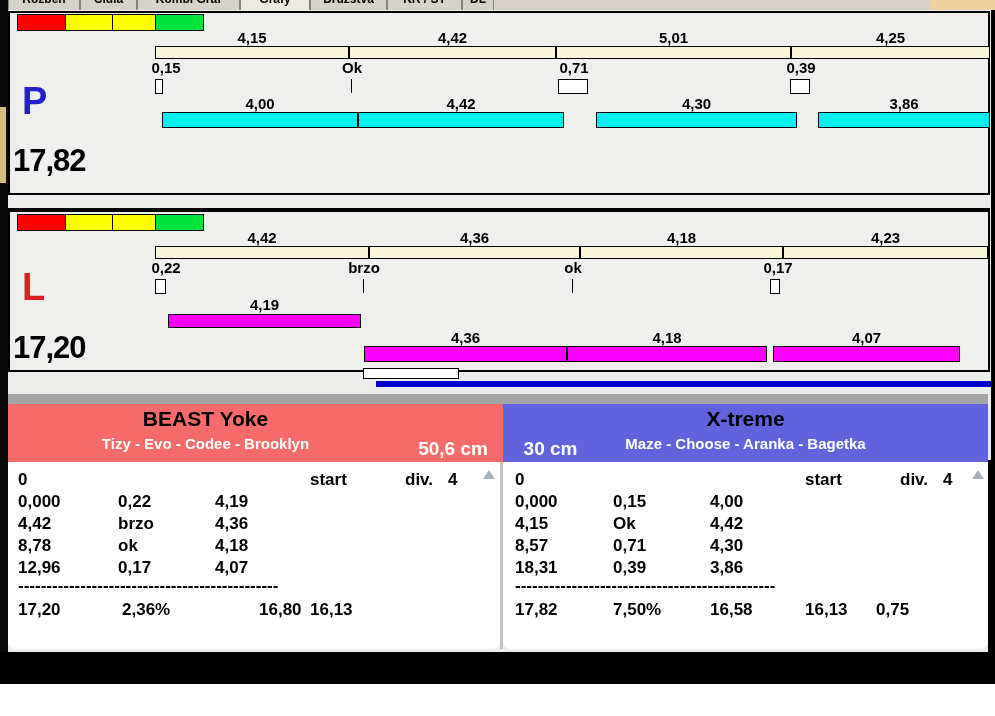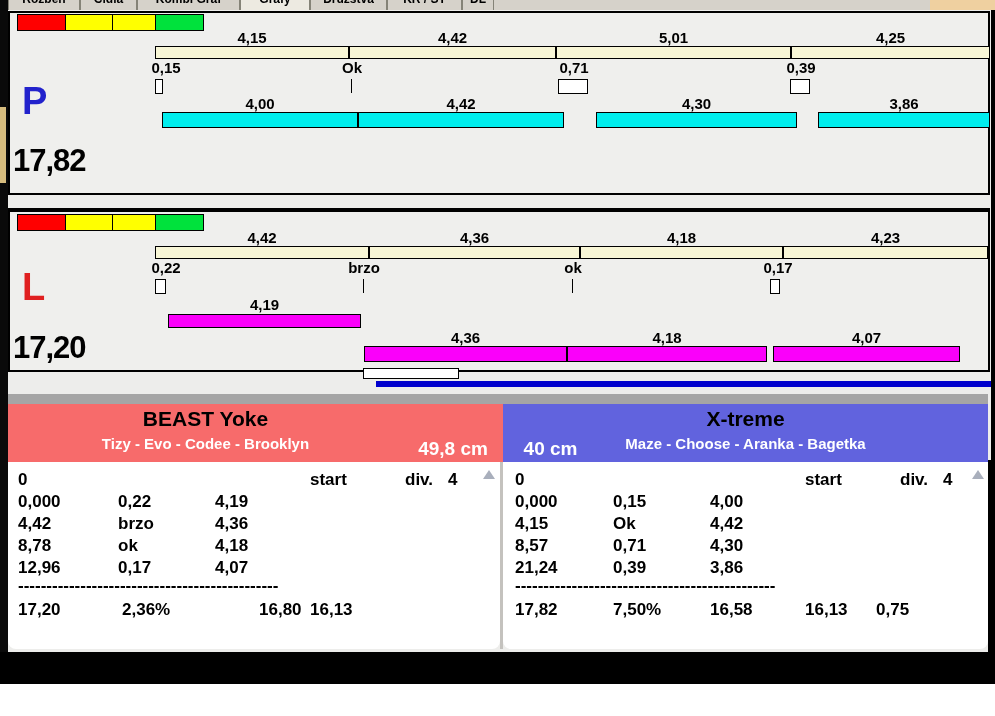--- a/index.html
+++ b/index.html
@@ -122,22 +122,22 @@
   <div class="grayband"></div>
 
   <div class="hdr" style="left:503px;width:485px;background:#6163DE;">
     <div class="hdr-title">X-treme</div>
     <div class="hdr-sub">Maze - Choose - Aranka - Bagetka</div>
   </div>
   <div class="hdr" style="left:8px;width:495px;background:#F76B6B;">
     <div class="hdr-title" style="right:100px;">BEAST Yoke</div>
     <div class="hdr-sub" style="right:100px;">Tizy - Evo - Codee - Brooklyn</div>
   </div>
-  <div class="measure" style="left:405px;width:96px;">49,8 cm</div>
-  <div class="measure" style="left:503px;width:95px;">40 cm</div>
+  <div class="measure" style="left:405px;width:96px;">50,6 cm</div>
+  <div class="measure" style="left:503px;width:95px;">30 cm</div>
 
   <div class="tablebg" style="left:8px;width:492px;"></div>
   <div class="abs" style="left:500px;top:462px;width:3px;height:187px;background:#C4C2BE;"></div>
   <div class="tablebg" style="left:503px;width:485px;"></div>
   <div class="abs" id="cells" style="left:0;top:0;width:995px;height:716px;z-index:6;">
       <div class="cell" style="left: 18px; top: 470px;">0</div>
       <div class="cell" style="left: 310px; top: 470px;">start</div>
       <div class="cell" style="left: 405px; top: 470px;">div.</div>
       <div class="cell" style="left: 448px; top: 470px;">4</div>
       <div class="cell" style="left: 18px; top: 492px;">0,000</div>
@@ -163,21 +163,21 @@
       <div class="cell" style="left: 943px; top: 470px;">4</div>
       <div class="cell" style="left: 515px; top: 492px;">0,000</div>
       <div class="cell" style="left: 613px; top: 492px;">0,15</div>
       <div class="cell" style="left: 710px; top: 492px;">4,00</div>
       <div class="cell" style="left: 515px; top: 514px;">4,15</div>
       <div class="cell" style="left: 613px; top: 514px;">Ok</div>
       <div class="cell" style="left: 710px; top: 514px;">4,42</div>
       <div class="cell" style="left: 515px; top: 536px;">8,57</div>
       <div class="cell" style="left: 613px; top: 536px;">0,71</div>
       <div class="cell" style="left: 710px; top: 536px;">4,30</div>
-      <div class="cell" style="left: 515px; top: 558px;">21,24</div>
+      <div class="cell" style="left: 515px; top: 558px;">18,31</div>
       <div class="cell" style="left: 613px; top: 558px;">0,39</div>
       <div class="cell" style="left: 710px; top: 558px;">3,86</div>
       <div class="cell sepcell" style="left: 515px; top: 576px;">----------------------------------------------</div>
       <div class="cell" style="left: 515px; top: 600px;">17,82</div>
       <div class="cell" style="left: 613px; top: 600px;">7,50%</div>
       <div class="cell" style="left: 710px; top: 600px;">16,58</div>
       <div class="cell" style="left: 805px; top: 600px;">16,13</div>
       <div class="cell" style="left: 876px; top: 600px;">0,75</div>
     </div>
   <div class="uparrow" style="left:483px;top:470px;"></div>

